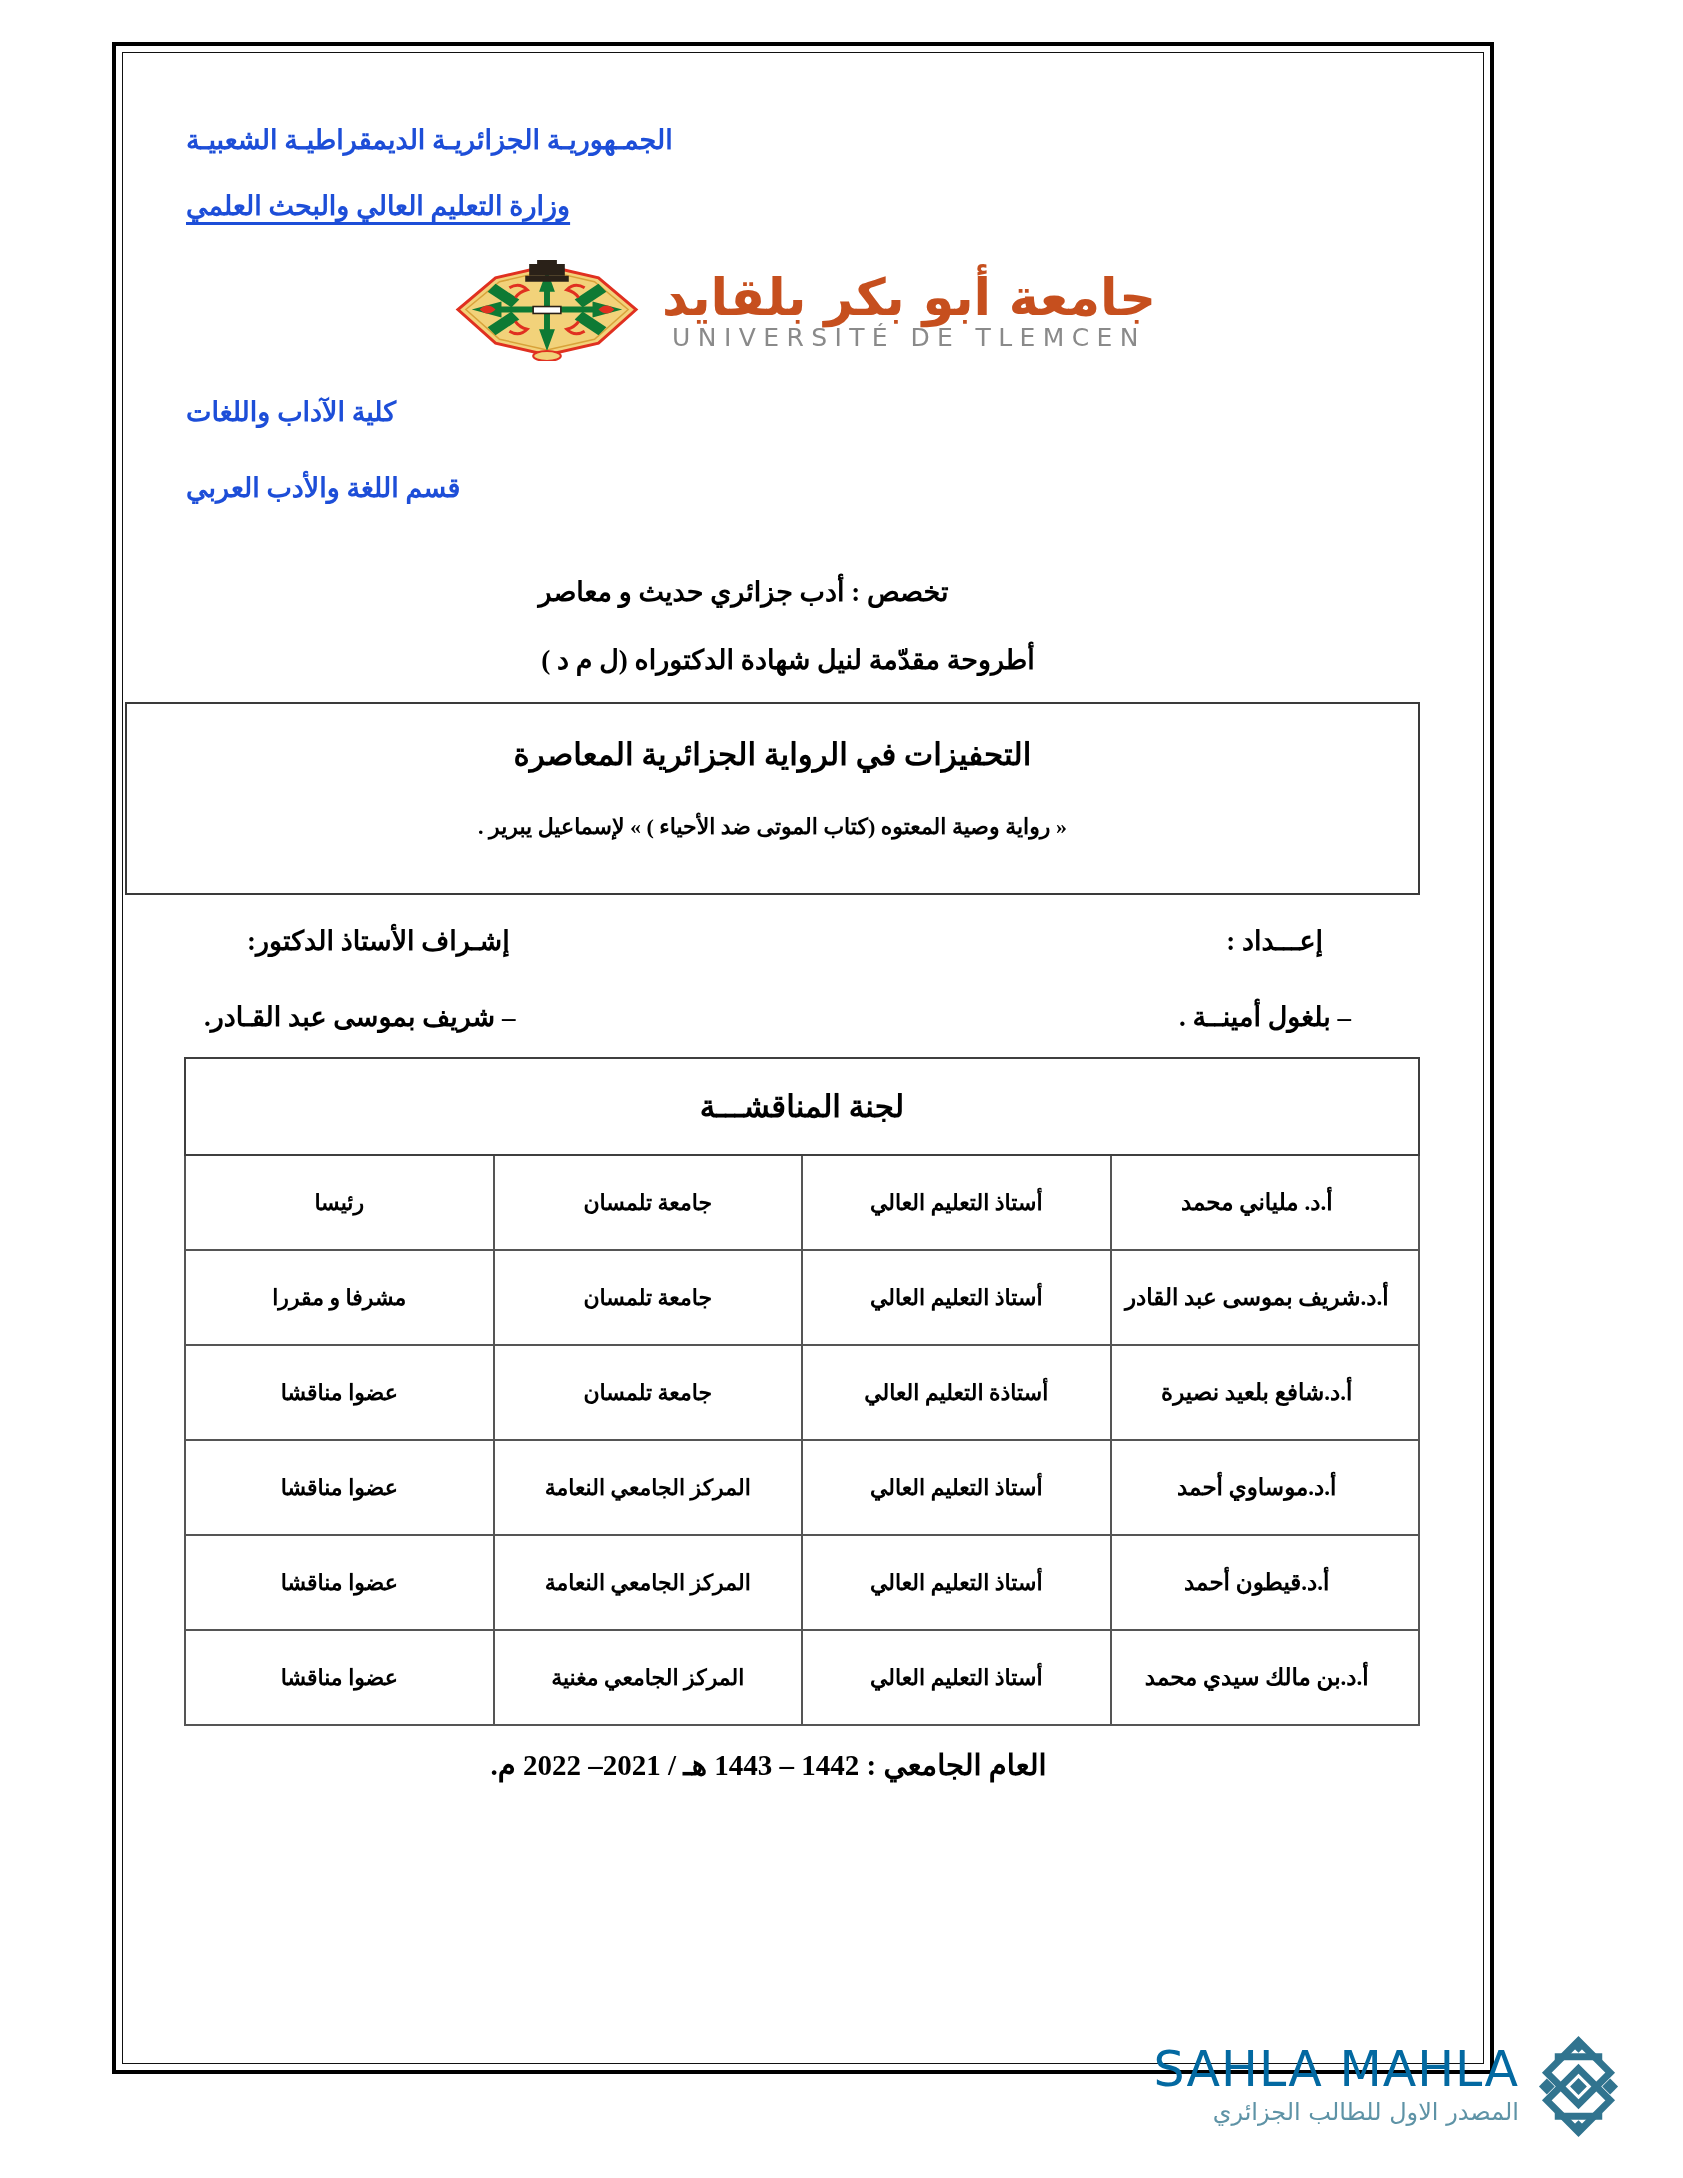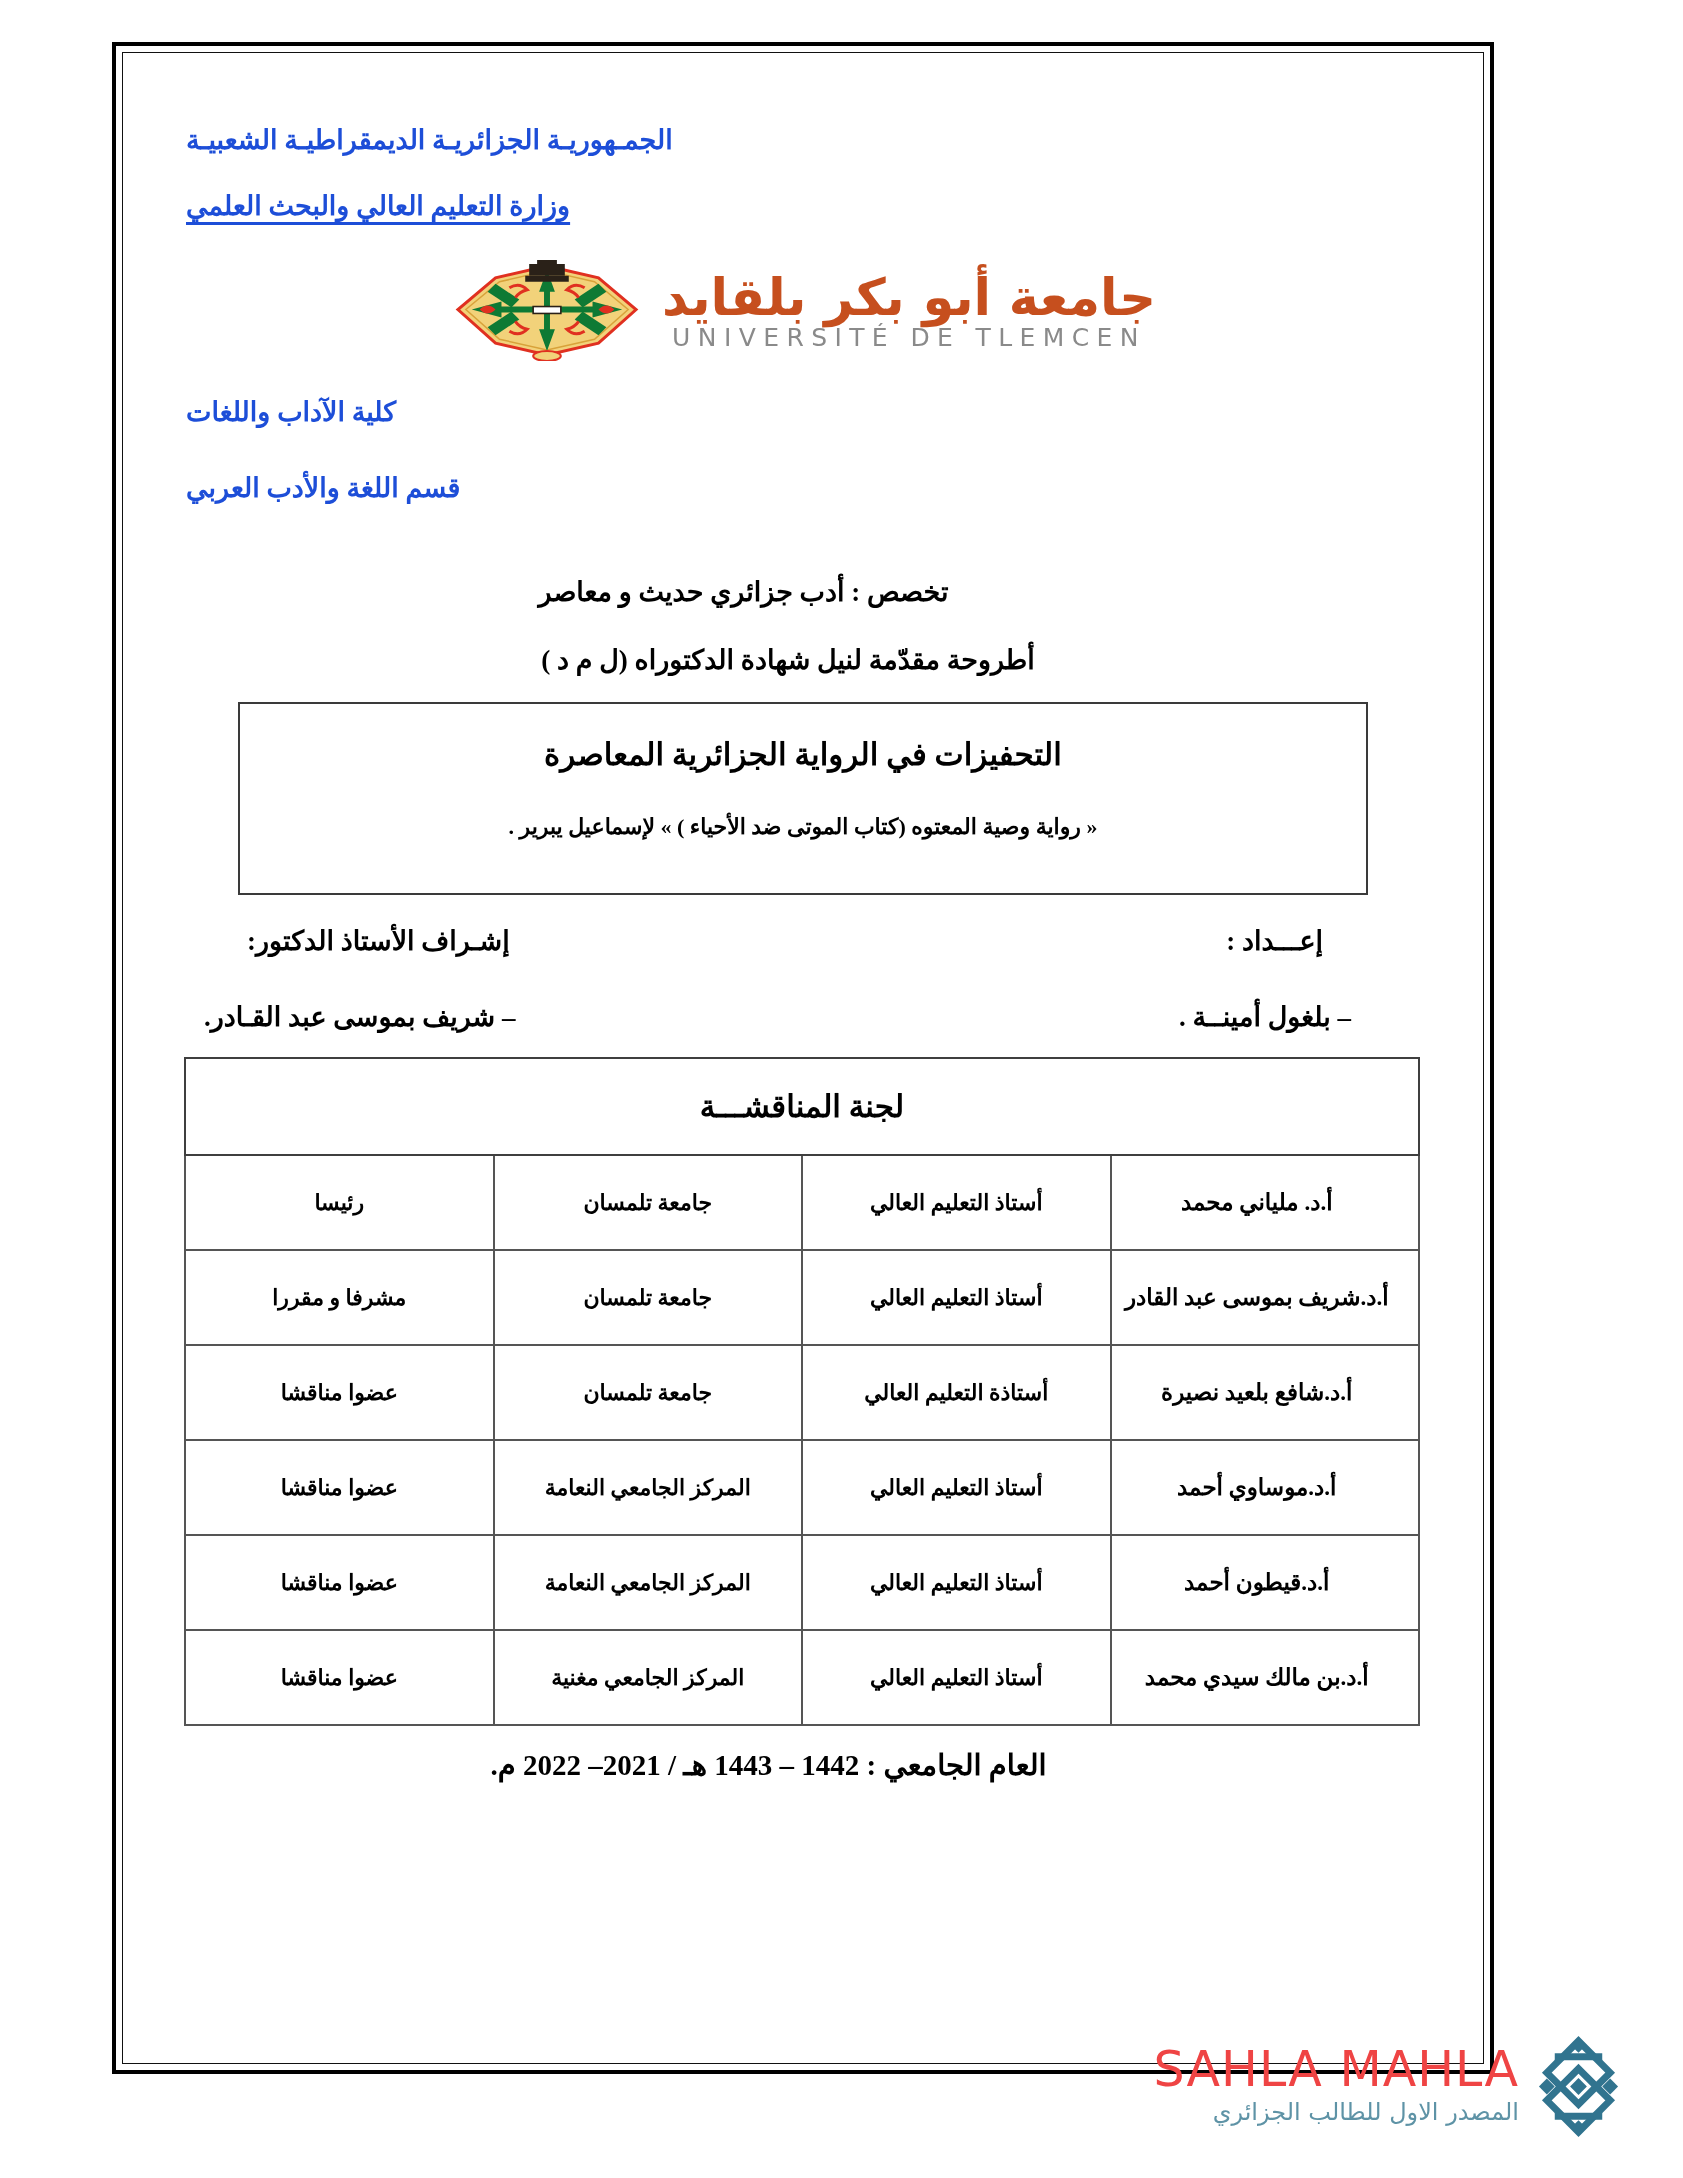--- a/index.html
+++ b/index.html
@@ -141,21 +141,21 @@
     font-size: 27px;
     font-weight: bold;
     padding-right: 30px;
   }
 
   
   .title-box {
     margin-top: 26px;
     border: 2px solid #3a3a3a;
     box-sizing: border-box;
-    width: 1130px;
+    width: 1295px;
     margin-left: auto;
     margin-right: auto;
     padding: 30px 36px 51px 36px;
     direction: rtl;
     text-align: center;
   }
   .title-main {
     font-size: 31px;
     font-weight: bold;
     line-height: 1.35;
@@ -265,21 +265,21 @@
   }
   .wm-text {
     display: flex;
     flex-direction: column;
     align-items: flex-end;
     line-height: 1;
   }
   .wm-title {
     font-family: "DejaVu Sans", "Liberation Sans", sans-serif;
     font-size: 49px;
-    color: #ef4444;
+    color: #0369a1;
     letter-spacing: 1px;
     font-weight: 400;
   }
   .wm-sub {
     font-family: "DejaVu Sans", "Liberation Sans", sans-serif;
     font-size: 24px;
     color: #5e93a6;
     direction: rtl;
     margin-top: 6px;
     letter-spacing: 1px;

